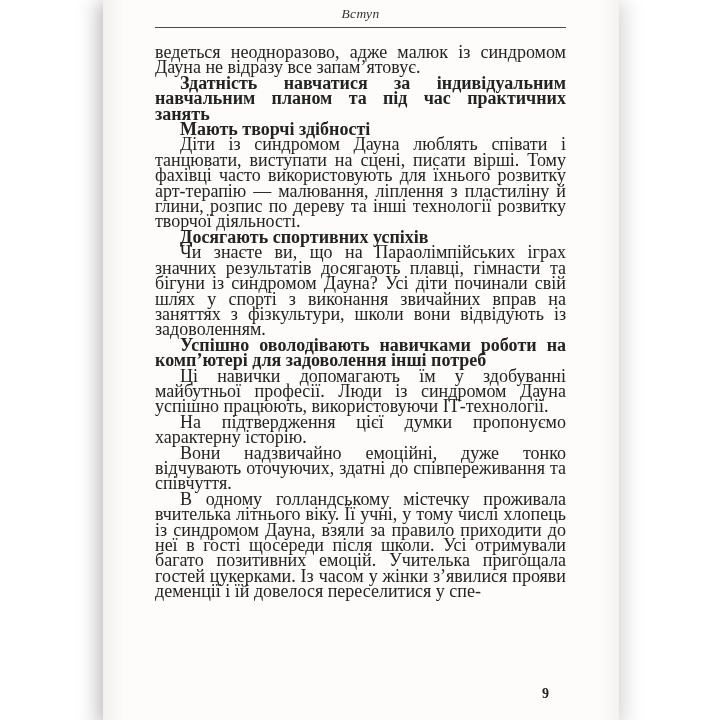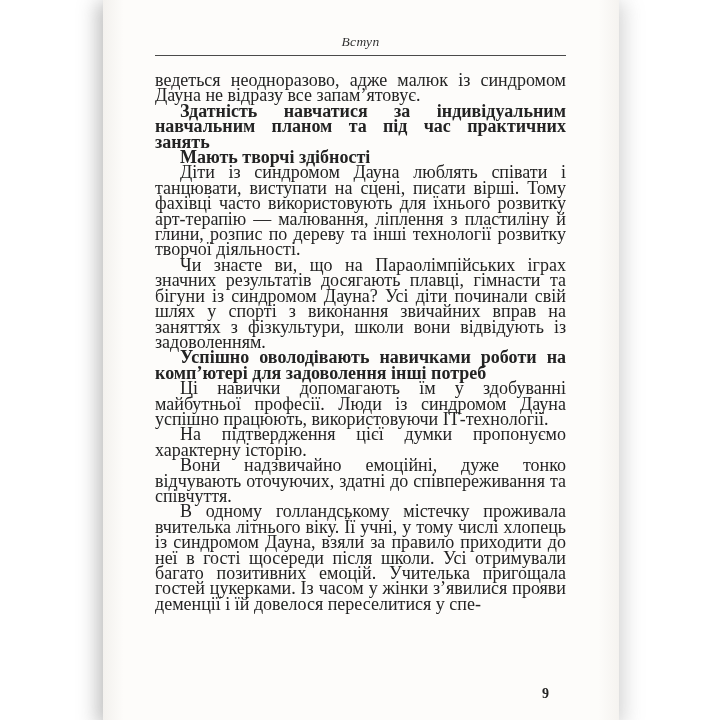--- a/index.html
+++ b/index.html
@@ -21,21 +21,21 @@
     left: 103px; top: -8px;
     width: 516px; height: 736px;
     background: linear-gradient(90deg, #f3f1ee 0%, #fdfcfa 4%, #fdfcfa 96%, #f5f3f0 100%);
     box-shadow: -12px 4px 18px -6px rgba(90, 90, 90, 0.38),
                  12px 4px 18px -6px rgba(120, 120, 120, 0.28);
   }
   .inner {
     position: absolute;
     left: 52px; top: 8px;
     width: 411px;
-    padding-top: 34px;
+    padding-top: 6px;
     color: #242424;
   }
   .running-head {
     text-align: center;
     font-style: italic;
     font-size: 13.5px;
     color: #333333;
     margin-bottom: 5px;
     letter-spacing: 0.3px;
   }
@@ -73,20 +73,21 @@
 
       <div class="running-head">Вступ</div>
 
       <hr class="head-rule">
 
       <div class="content">
         <p class="no-indent">ведеться неодноразово, адже малюк із синдромом Дауна не відразу все запам’ятовує.</p>
         <p class="heading">Здатність навчатися за індивідуальним навчальним планом та під час практичних занять</p>
         <p class="heading">Мають творчі здібності</p>
         <p>Діти із синдромом Дауна люблять співати і танцювати, виступати на сцені, писати вірші. Тому фахівці часто використовують для їхнього розвитку арт-терапію — малювання, ліплення з пластиліну й глини, розпис по дереву та інші технології розвитку творчої діяльності.</p>
+        <p class="heading">Досягають спортивних успіхів</p>
         <p>Чи знаєте ви, що на Параолімпійських іграх значних результатів досягають плавці, гімнасти та бігуни із синдромом Дауна? Усі діти починали свій шлях у спорті з виконання звичайних вправ на заняттях з фізкультури, школи вони відвідують із задоволенням.</p>
         <p class="heading">Успішно оволодівають навичками роботи на комп’ютері для задоволення інші потреб</p>
         <p>Ці навички допомагають їм у здобуванні майбутньої професії. Люди із синдромом Дауна успішно працюють, використовуючи ІТ-технології.</p>
         <p>На підтвердження цієї думки пропонуємо характерну історію.</p>
         <p>Вони надзвичайно емоційні, дуже тонко відчувають оточуючих, здатні до співпереживання та співчуття.</p>
         <p class="story">В одному голландському містечку проживала вчителька літнього віку. Її учні, у тому числі хлопець із синдромом Дауна, взяли за правило приходити до неї в гості щосереди після школи. Усі отримували багато позитивних емоцій. Учителька пригощала гостей цукерками. Із часом у жінки з’явилися прояви деменції і їй довелося переселитися у спе-</p>
       </div>
 
     </div>
 

